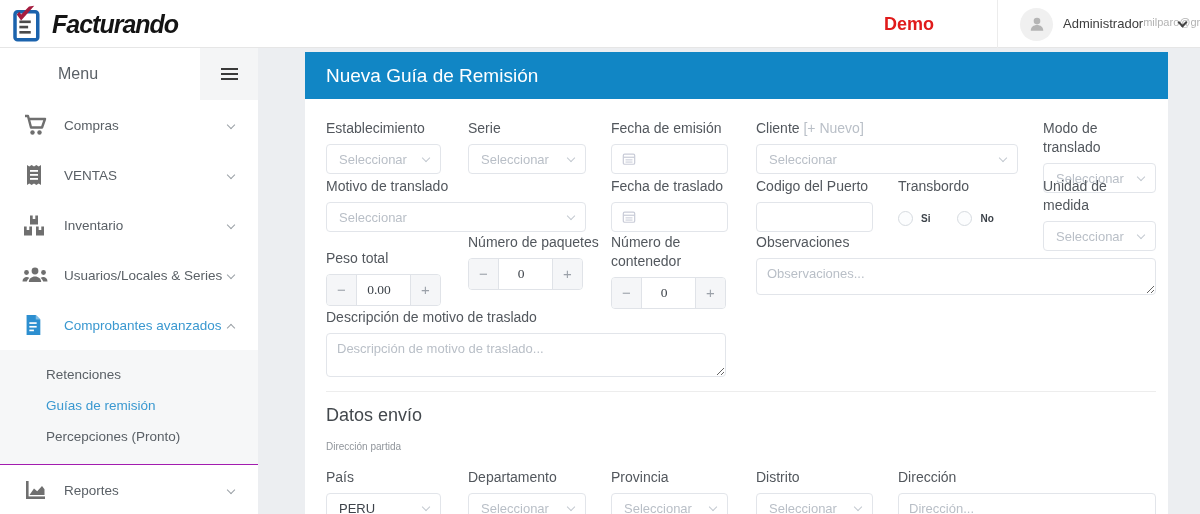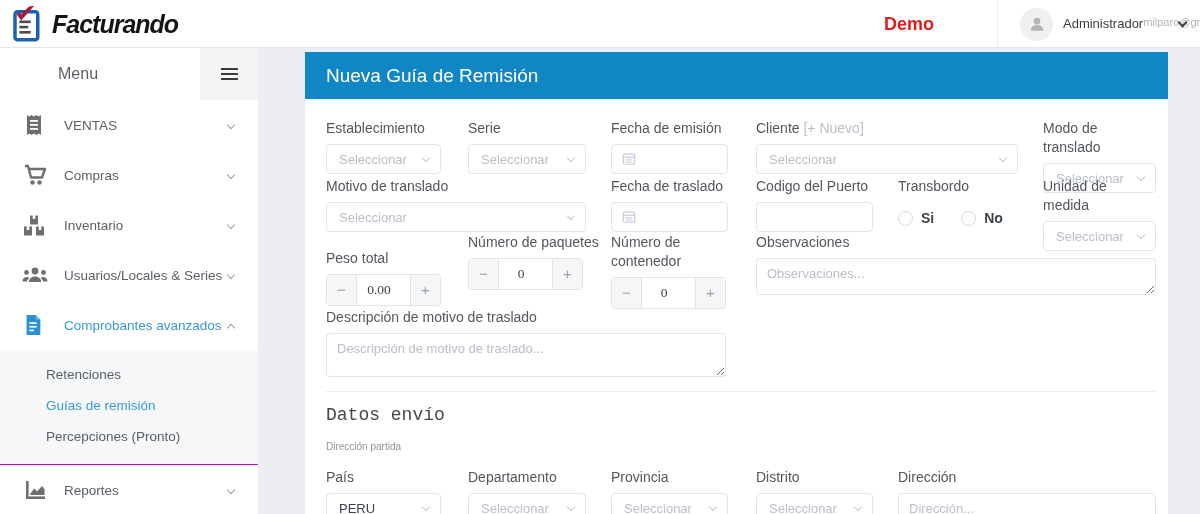--- a/index.html
+++ b/index.html
@@ -67,25 +67,25 @@
 
   .stepper { display:flex; width:115px; height:32px; border:1px solid #e0e3e8; border-radius:4px; overflow:hidden; }
   .stepper .sbtn { width:29px; background:#f5f6f8; border:none; color:#9ba1a9; font-size:15px; cursor:pointer;
                    flex:none; line-height:30px; }
   .stepper .sval { flex:1; width:55px; border:none; border-left:1px solid #e0e3e8; border-right:1px solid #e0e3e8;
                    text-align:center; padding-right:9px; font-size:13.5px; color:#3d434a; outline:none; min-width:0;
                    font-family:Liberation Serif, serif; }
 
   .radio-row { display:flex; align-items:center; height:32px; }
   .radio { width:15px; height:15px; border-radius:50%; border:1px solid #d6dbe0; background:#fcfdfe; cursor:pointer; flex:none; }
-  .radio-lbl { font-size:14px; font-weight:bold; color:#3d434a; margin-left:8px; }
+  .radio-lbl { font-size:10px; font-weight:bold; color:#3d434a; margin-left:8px; }
   .radio-group2 { margin-left:27px; }
 
   .divider { position:absolute; left:21px; top:292px; width:830px; height:1px; background:#ededed; }
-  .sec-head { position:absolute; left:21px; top:306px; font-size:18px; color:#43484d;font-family:Liberation Mono, monospace; }
+  .sec-head { position:absolute; left:21px; top:306px; font-size:18px; color:#43484d; }
   .sec-sub { position:absolute; left:21px; top:342px; font-size:10px; color:#90959b; }
 
   
   .f-est  { left:21px;  top:20px; width:115px; }
   .f-ser  { left:163px; top:20px; width:118px; }
   .f-fem  { left:306px; top:20px; width:117px; }
   .f-cli  { left:451px; top:20px; width:262px; }
   .f-mod  { left:738px; top:20px; width:113px; }
   .f-mot  { left:21px;  top:78px; width:260px; }
   .f-ftr  { left:306px; top:78px; width:117px; }
@@ -140,40 +140,40 @@
       <span class="hamburger">
           <i></i>
           <i></i>
           <i></i>
         </span>
     </button>
   </div>
 
   <div class="nav-item">
     <span class="nicon">
+      <svg width="26" height="24" viewBox="0 0 24 24">
+        <path d="M2 3h3l3 11.5h11l3-8.5H6" fill="none" stroke="#6f6f6f" stroke-width="2.4" stroke-linejoin="round"></path>
+        <circle cx="9.5" cy="19.5" r="2.2" fill="#6f6f6f"></circle>
+        <circle cx="16.5" cy="19.5" r="2.2" fill="#6f6f6f"></circle>
+      </svg>
+    </span>
+    <span class="nlabel">Compras</span>
+    <span class="chev"></span>
+  </div>
+
+  <div class="nav-item">
+    <span class="nicon">
       <svg width="24" height="26" viewBox="0 0 24 24" fill="#6f6f6f">
         <path d="M5 2l2.3 1.5L9.6 2l2.4 1.5L14.4 2l2.3 1.5L19 2v20l-2.3-1.5L14.4 22l-2.4-1.5L9.6 22 7.3 20.5 5 22z"></path>
         <rect x="8" y="7" width="8" height="1.8" fill="#fff"></rect>
         <rect x="8" y="11" width="8" height="1.8" fill="#fff"></rect>
         <rect x="8" y="15" width="8" height="1.8" fill="#fff"></rect>
       </svg>
     </span>
     <span class="nlabel">VENTAS</span>
-    <span class="chev"></span>
-  </div>
-
-  <div class="nav-item">
-    <span class="nicon">
-      <svg width="26" height="24" viewBox="0 0 24 24">
-        <path d="M2 3h3l3 11.5h11l3-8.5H6" fill="none" stroke="#6f6f6f" stroke-width="2.4" stroke-linejoin="round"></path>
-        <circle cx="9.5" cy="19.5" r="2.2" fill="#6f6f6f"></circle>
-        <circle cx="16.5" cy="19.5" r="2.2" fill="#6f6f6f"></circle>
-      </svg>
-    </span>
-    <span class="nlabel">Compras</span>
     <span class="chev"></span>
   </div>
 
   <div class="nav-item">
     <span class="nicon">
       <svg width="24" height="25" viewBox="0 0 24 24" fill="#6f6f6f">
         <path d="M8 2h8v9H8z M10.7 2h2.6v3.4h-2.6z" fill-rule="evenodd"></path>
         <path d="M2 13h8v9H2z M4.7 13h2.6v3.4H4.7z" fill-rule="evenodd"></path>
         <path d="M14 13h8v9h-8z M16.7 13h2.6v3.4h-2.6z" fill-rule="evenodd"></path>
       </svg>

